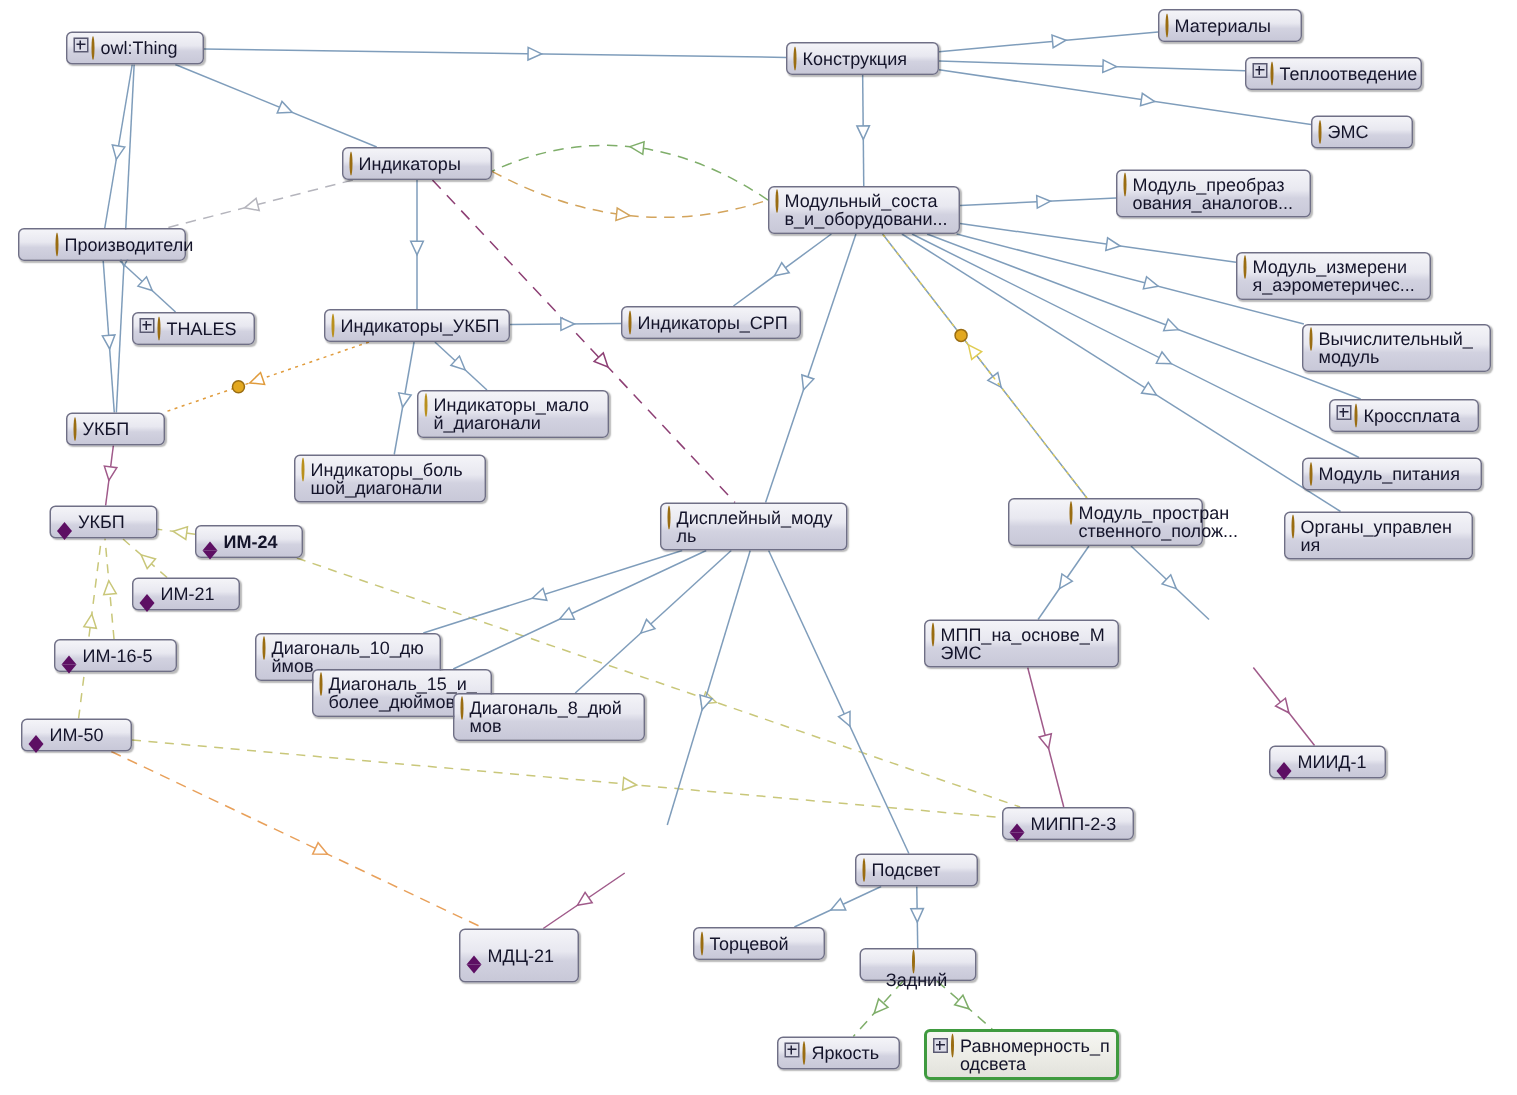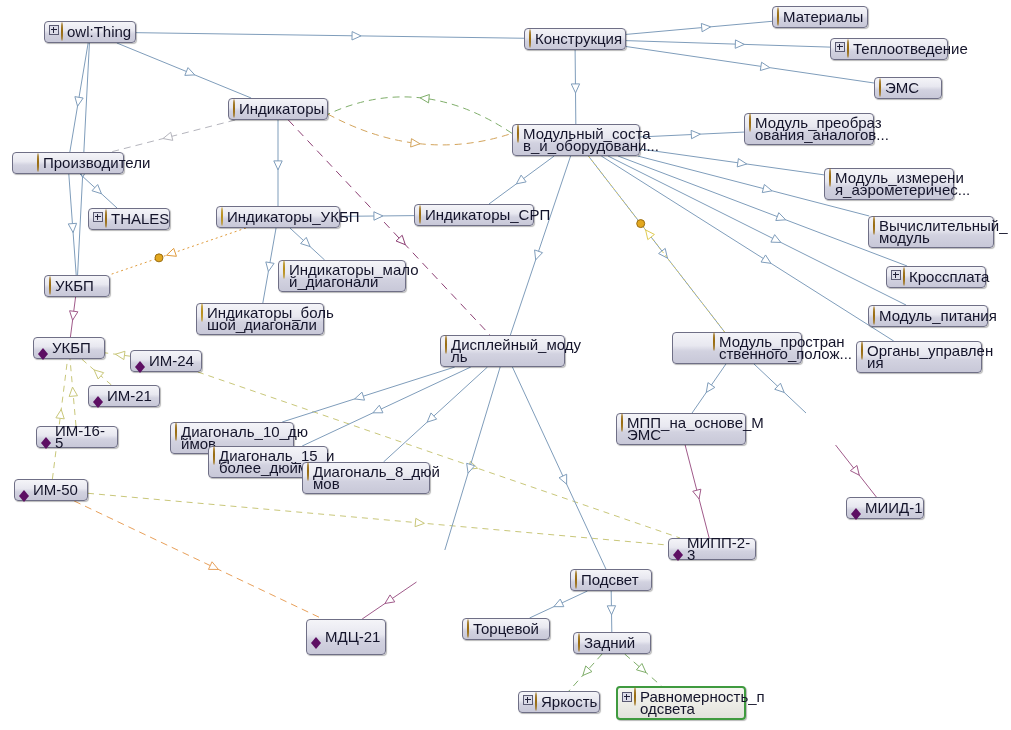--- a/index.html
+++ b/index.html
@@ -9,21 +9,21 @@
   .node{
     position:absolute;
     box-sizing:border-box;
     border:1px solid #6f6f86;
     border-radius:4px;
     background:linear-gradient(to bottom,#f4f4f8 0%,#e8e8f0 42%,#d2d2e0 60%,#c8c8d8 100%);
     box-shadow:1px 1px 1px rgba(0,0,0,0.28);
     display:flex;
     align-items:center;
     padding:2px 6px 2px 4px;
-    font-size:15px;
+    font-size:12px;
     line-height:12px;
     color:#14142a;
     z-index:5;
     white-space:pre-wrap;
   }
   .node .ico{flex:0 0 auto;display:inline-block;margin-right:4px;}
   .node .lbl{flex:1 1 auto;}
   .plus{
     flex:0 0 auto;
     width:8px;height:8px;
@@ -188,21 +188,21 @@
     <div class="node twoline" style="left: 868px; top: 216px; width: 126px; height: 32px; z-index: 14;"><span class="ico"><span class="dot"></span></span><span class="lbl">Вычислительный_
 модуль</span></div>
     <div class="node" style="left: 886px; top: 266px; width: 100px; height: 22px; z-index: 15;"><span class="plus"></span><span class="ico"><span class="dot"></span></span><span class="lbl">Кроссплата</span></div>
     <div class="node" style="left: 868px; top: 305px; width: 120px; height: 22px; z-index: 16;"><span class="ico"><span class="dot"></span></span><span class="lbl">Модуль_питания</span></div>
     <div class="node twoline" style="left: 856px; top: 341px; width: 126px; height: 32px; z-index: 17;"><span class="ico"><span class="dot"></span></span><span class="lbl">Органы_управлен
 ия</span></div>
     <div class="node" style="left: 12px; top: 152px; width: 112px; height: 22px; z-index: 18; padding-left: 24px;"><span class="ico"><span class="dot"></span></span><span class="lbl">Производители</span></div>
     <div class="node" style="left: 88px; top: 208px; width: 82px; height: 22px; z-index: 19;"><span class="plus"></span><span class="ico"><span class="dot"></span></span><span class="lbl">THALES</span></div>
     <div class="node" style="left: 44px; top: 275px; width: 66px; height: 22px; z-index: 20;"><span class="ico"><span class="dot"></span></span><span class="lbl">УКБП</span></div>
     <div class="node" style="left: 33px; top: 337px; width: 72px; height: 22px; z-index: 21;"><span class="diamond"></span><span class="lbl">УКБП</span></div>
-    <div class="node" style="left: 130px; top: 350px; width: 72px; height: 22px; z-index: 22;"><span class="diamond"></span><span class="lbl">ИМ-24</span></div>
+    <div class="node" style="left: 130px; top: 350px; width: 72px; height: 22px; z-index: 22; font-weight: bold;"><span class="diamond"></span><span class="lbl">ИМ-24</span></div>
     <div class="node" style="left: 88px; top: 385px; width: 72px; height: 22px; z-index: 23;"><span class="diamond"></span><span class="lbl">ИМ-21</span></div>
     <div class="node" style="left: 36px; top: 426px; width: 82px; height: 22px; z-index: 24;"><span class="diamond"></span><span class="lbl">ИМ-16-5</span></div>
     <div class="node" style="left: 14px; top: 479px; width: 74px; height: 22px; z-index: 25;"><span class="diamond"></span><span class="lbl">ИМ-50</span></div>
     <div class="node" style="left: 216px; top: 206px; width: 124px; height: 22px; z-index: 26;"><span class="ico"><span class="dot light"></span></span><span class="lbl">Индикаторы_УКБП</span></div>
     <div class="node" style="left: 414px; top: 204px; width: 120px; height: 22px; z-index: 27;"><span class="ico"><span class="dot"></span></span><span class="lbl">Индикаторы_СРП</span></div>
     <div class="node twoline" style="left: 278px; top: 260px; width: 128px; height: 32px; z-index: 28;"><span class="ico"><span class="dot light"></span></span><span class="lbl">Индикаторы_мало
 й_диагонали</span></div>
     <div class="node twoline" style="left: 196px; top: 303px; width: 128px; height: 32px; z-index: 29;"><span class="ico"><span class="dot light"></span></span><span class="lbl">Индикаторы_боль
 шой_диагонали</span></div>
     <div class="node twoline" style="left: 440px; top: 335px; width: 125px; height: 32px; z-index: 30;"><span class="ico"><span class="dot"></span></span><span class="lbl">Дисплейный_моду
@@ -215,17 +215,17 @@
     <div class="node" style="left: 668px; top: 538px; width: 88px; height: 22px; z-index: 35;"><span class="diamond"></span><span class="lbl">МИПП-2-3</span></div>
     <div class="node twoline" style="left: 170px; top: 422px; width: 124px; height: 32px; z-index: 36;"><span class="ico"><span class="dot"></span></span><span class="lbl">Диагональ_10_дю
 ймов</span></div>
     <div class="node twoline" style="left: 208px; top: 446px; width: 120px; height: 32px; z-index: 37;"><span class="ico"><span class="dot"></span></span><span class="lbl">Диагональ_15_и_
 более_дюймов</span></div>
     <div class="node twoline" style="left: 302px; top: 462px; width: 128px; height: 32px; z-index: 38;"><span class="ico"><span class="dot"></span></span><span class="lbl">Диагональ_8_дюй
 мов</span></div>
     <div class="node" style="left: 306px; top: 619px; width: 80px; height: 36px; z-index: 40;"><span class="diamond"></span><span class="lbl">МДЦ-21</span></div>
     <div class="node" style="left: 570px; top: 569px; width: 82px; height: 22px; z-index: 41;"><span class="ico"><span class="dot"></span></span><span class="lbl">Подсвет</span></div>
     <div class="node" style="left: 462px; top: 618px; width: 88px; height: 22px; z-index: 42;"><span class="ico"><span class="dot"></span></span><span class="lbl">Торцевой</span></div>
-    <div class="node" style="left: 573px; top: 632px; width: 78px; height: 22px; z-index: 43;"><span class="ico"><span class="dot"></span></span><span class="lbl">Задний</span></div>
+    <div class="node" style="left: 573px; top: 632px; width: 78px; height: 22px; z-index: 43; flex-direction: column;"><span class="ico"><span class="dot"></span></span><span class="lbl">Задний</span></div>
     <div class="node" style="left: 518px; top: 691px; width: 82px; height: 22px; z-index: 44;"><span class="plus"></span><span class="ico"><span class="dot"></span></span><span class="lbl">Яркость</span></div>
     <div class="node selected twoline" style="left: 616px; top: 686px; width: 130px; height: 34px; z-index: 45;"><span class="plus"></span><span class="ico"><span class="dot"></span></span><span class="lbl">Равномерность_п
 одсвета</span></div>
   </div>
 
 </body></html>

